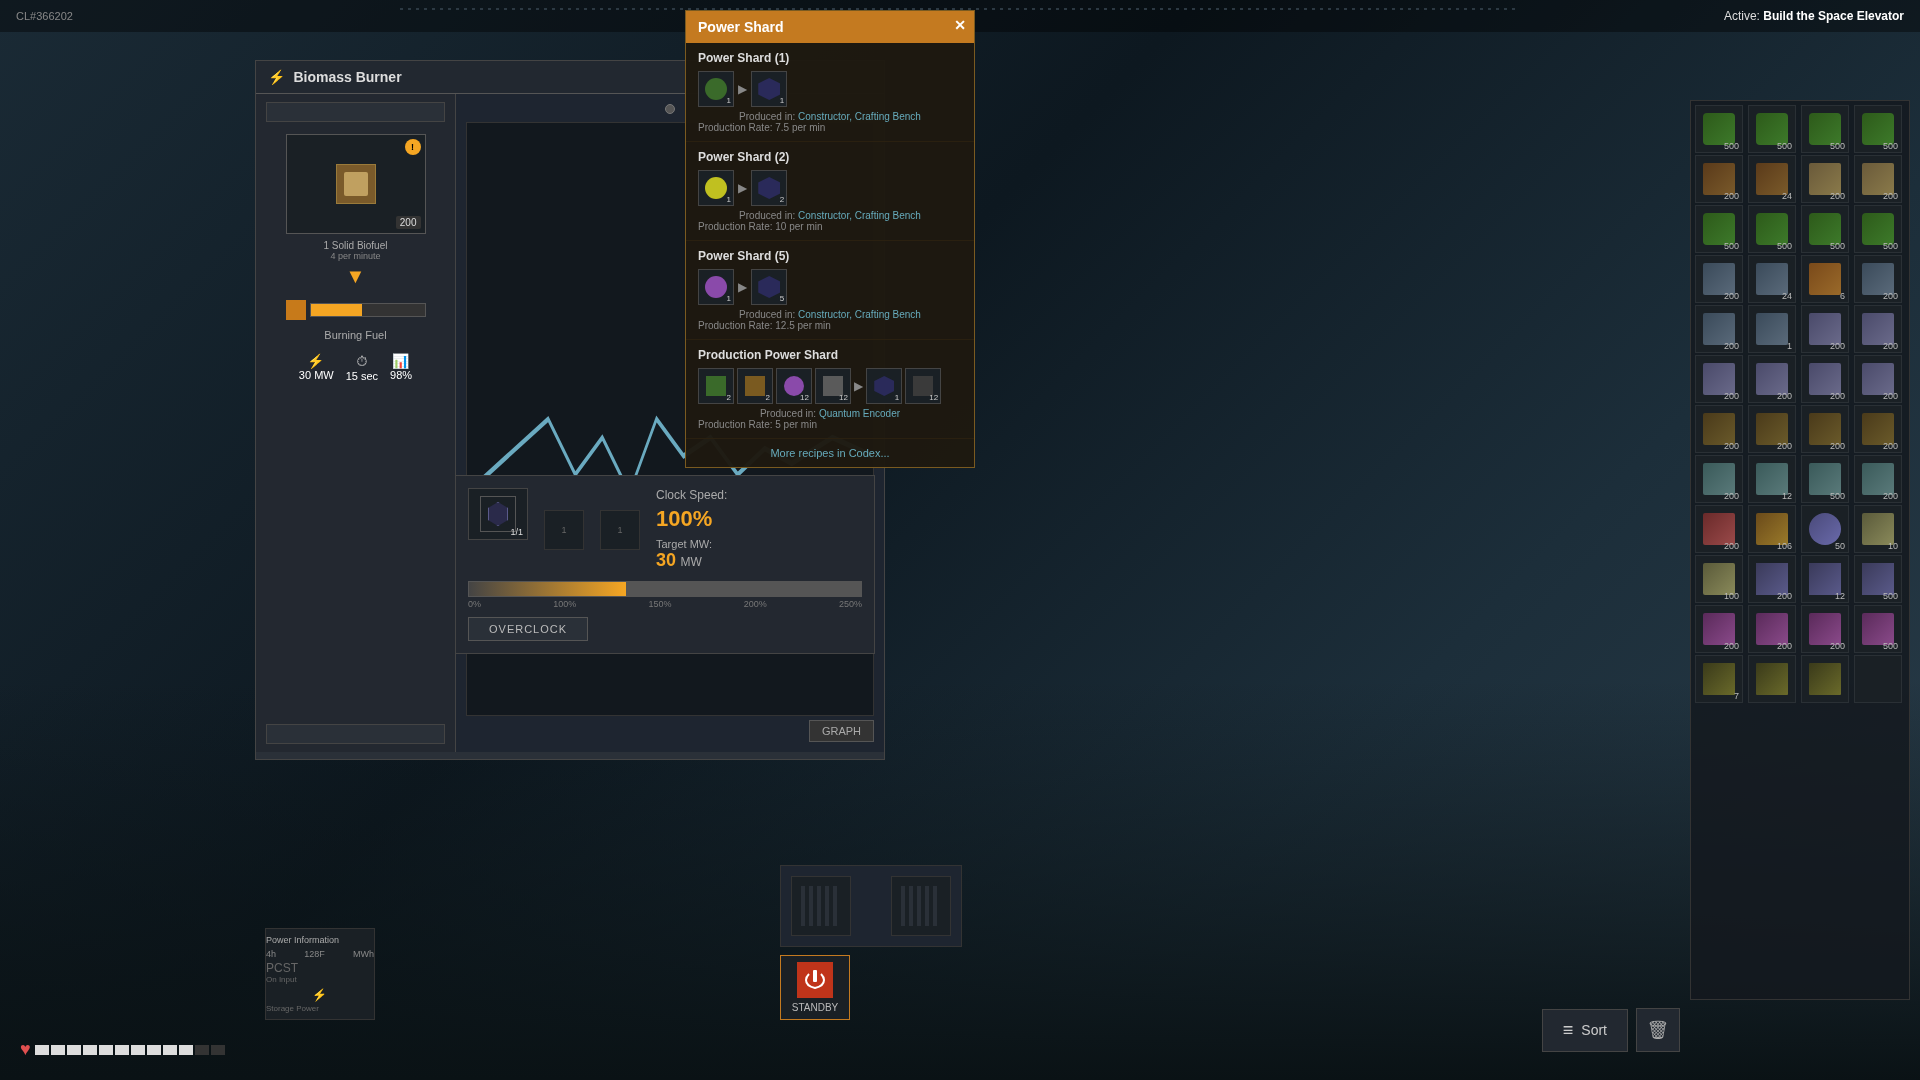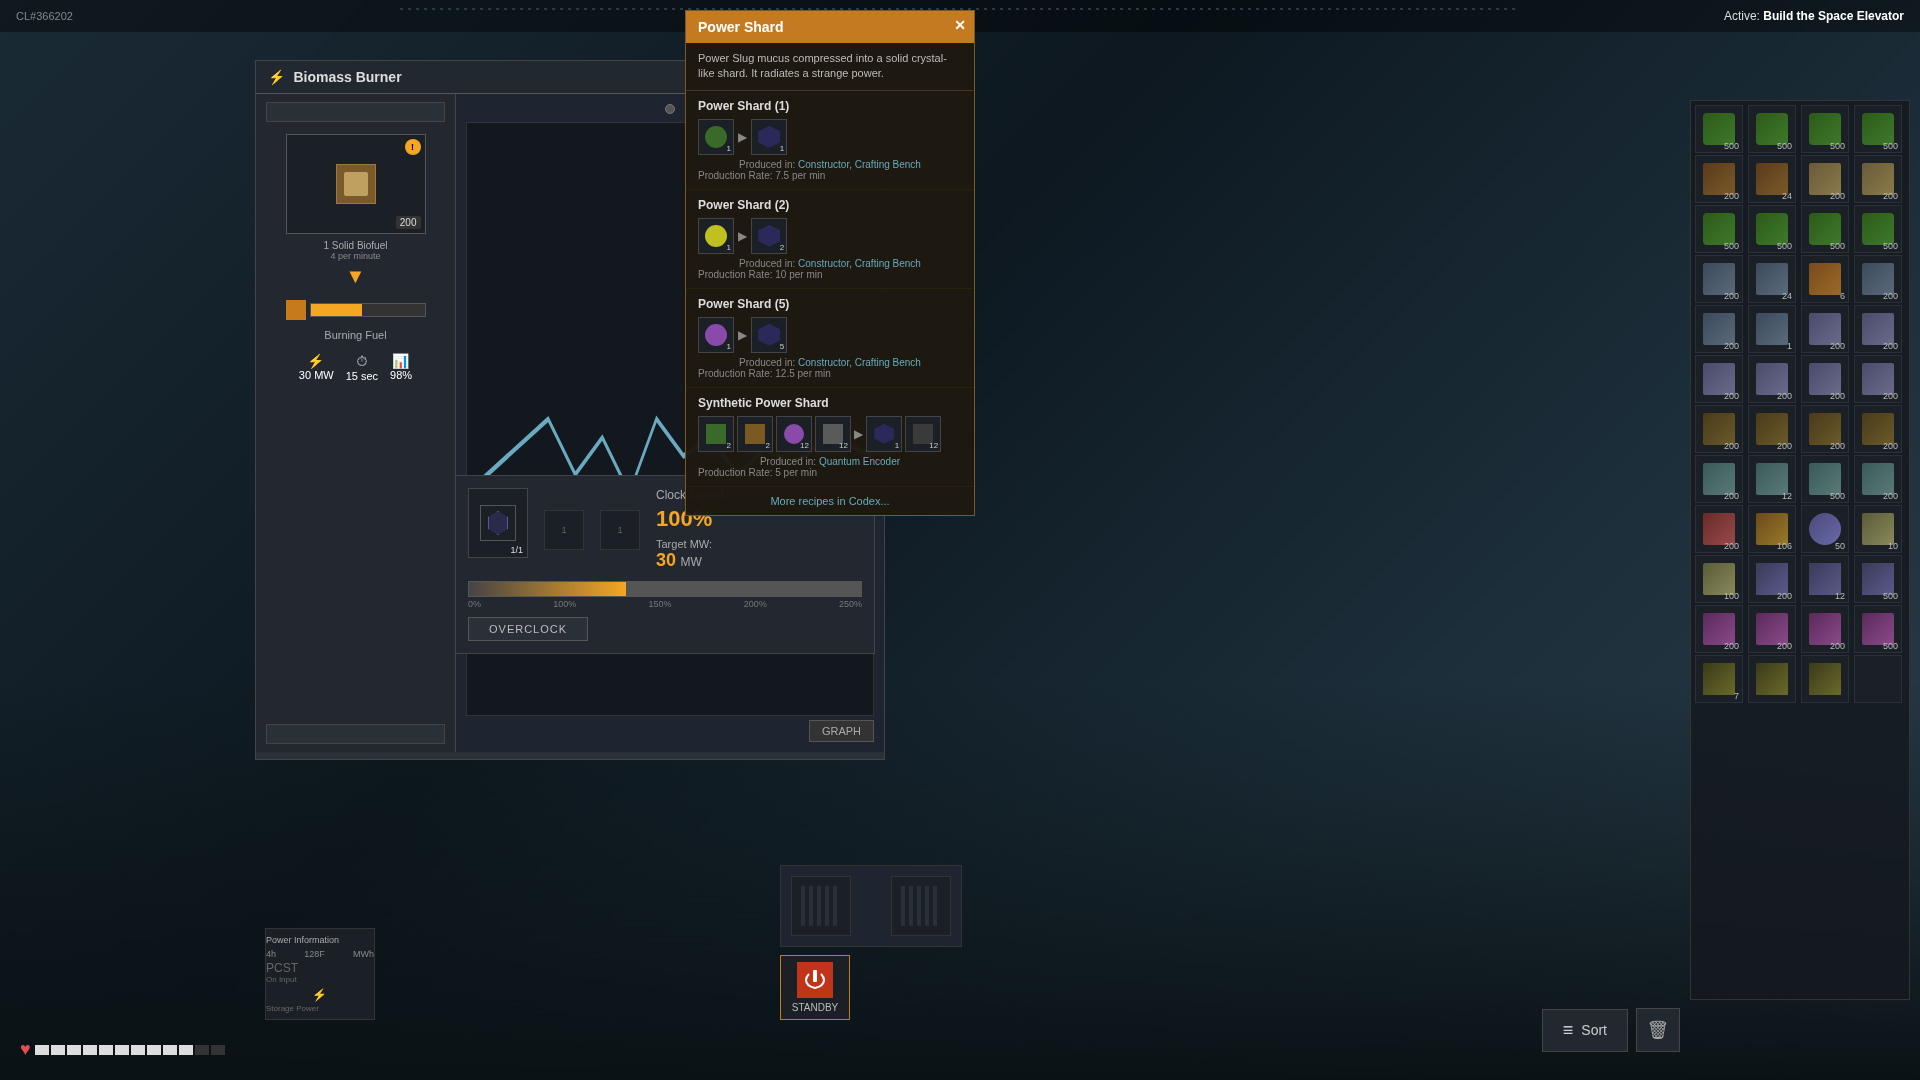--- a/index.html
+++ b/index.html
@@ -594,21 +594,21 @@
         </svg>
       </div>
       <button class="graph-button">GRAPH</button>
     </div>
   </div>
 </div>
 
 <div class="clock-panel">
   <div style="display:flex;gap:16px;">
 
-    <div style="width:60px;height:70px;background:#1a2025;border:1px solid #444;display:flex;align-items:center;justify-content:center;position:relative;text-decoration:underline;">
+    <div style="width:60px;height:52px;background:#1a2025;border:1px solid #444;display:flex;align-items:center;justify-content:center;position:relative;text-decoration:underline;">
       <div style="width:36px;height:36px;background:#1a2025;border:1px solid #555;display:flex;align-items:center;justify-content:center;">
         <div style="width:20px;height:24px;background:#2a2a4a;border:1px solid #5a5a8a;clip-path:polygon(50% 0%,100% 25%,100% 75%,50% 100%,0% 75%,0% 25%);"></div>
       </div>
       <div style="position:absolute;bottom:2px;right:4px;font-size:9px;color:#ddd;">1/1</div>
     </div>
 
     <div style="width:40px;height:40px;background:#1a2025;border:1px solid #333;display:flex;align-items:center;justify-content:center;align-self:center;">
       <span style="font-size:9px;color:#666;">1</span>
     </div>
     <div style="width:40px;height:40px;background:#1a2025;border:1px solid #333;display:flex;align-items:center;justify-content:center;align-self:center;">
@@ -639,21 +639,20 @@
 
   <button class="overclock-btn">OVERCLOCK</button>
 </div>
 
 <div class="power-shard-panel">
   <div class="ps-header">
     <span>Power Shard</span>
     <span class="ps-close">✕</span>
   </div>
 
-  <div class="ps-description">Power Slug mucus compressed into a solid crystal-like shard. It radiates a strange power.</div>
 
   <div class="ps-recipe-section">
     <div class="ps-recipe-title">Power Shard (1)</div>
     <div class="recipe-row">
       <div class="recipe-item">
         <div style="width:22px;height:22px;background:#3a6a2a;border-radius:50%;"></div>
         <span class="recipe-item-count">1</span>
       </div>
       <span class="recipe-arrow">▶</span>
       <div class="recipe-item">
@@ -699,21 +698,21 @@
         <span class="recipe-item-count">5</span>
       </div>
     </div>
     <div class="recipe-info">
       Produced in: <a>Constructor, Crafting Bench</a>
     </div>
     <div class="recipe-rate">Production Rate: 12.5 per min</div>
   </div>
 
   <div class="ps-recipe-section">
-    <div class="ps-recipe-title">Synthetic Power Shard</div>
+    <div class="ps-recipe-title">Production Power Shard</div>
     <div class="recipe-row" style="flex-wrap:wrap;gap:3px;">
       <div class="recipe-item">
         <div style="width:20px;height:20px;background:#3a6a2a;"></div>
         <span class="recipe-item-count">2</span>
       </div>
       <div class="recipe-item">
         <div style="width:20px;height:20px;background:#7a5a20;"></div>
         <span class="recipe-item-count">2</span>
       </div>
       <div class="recipe-item">

